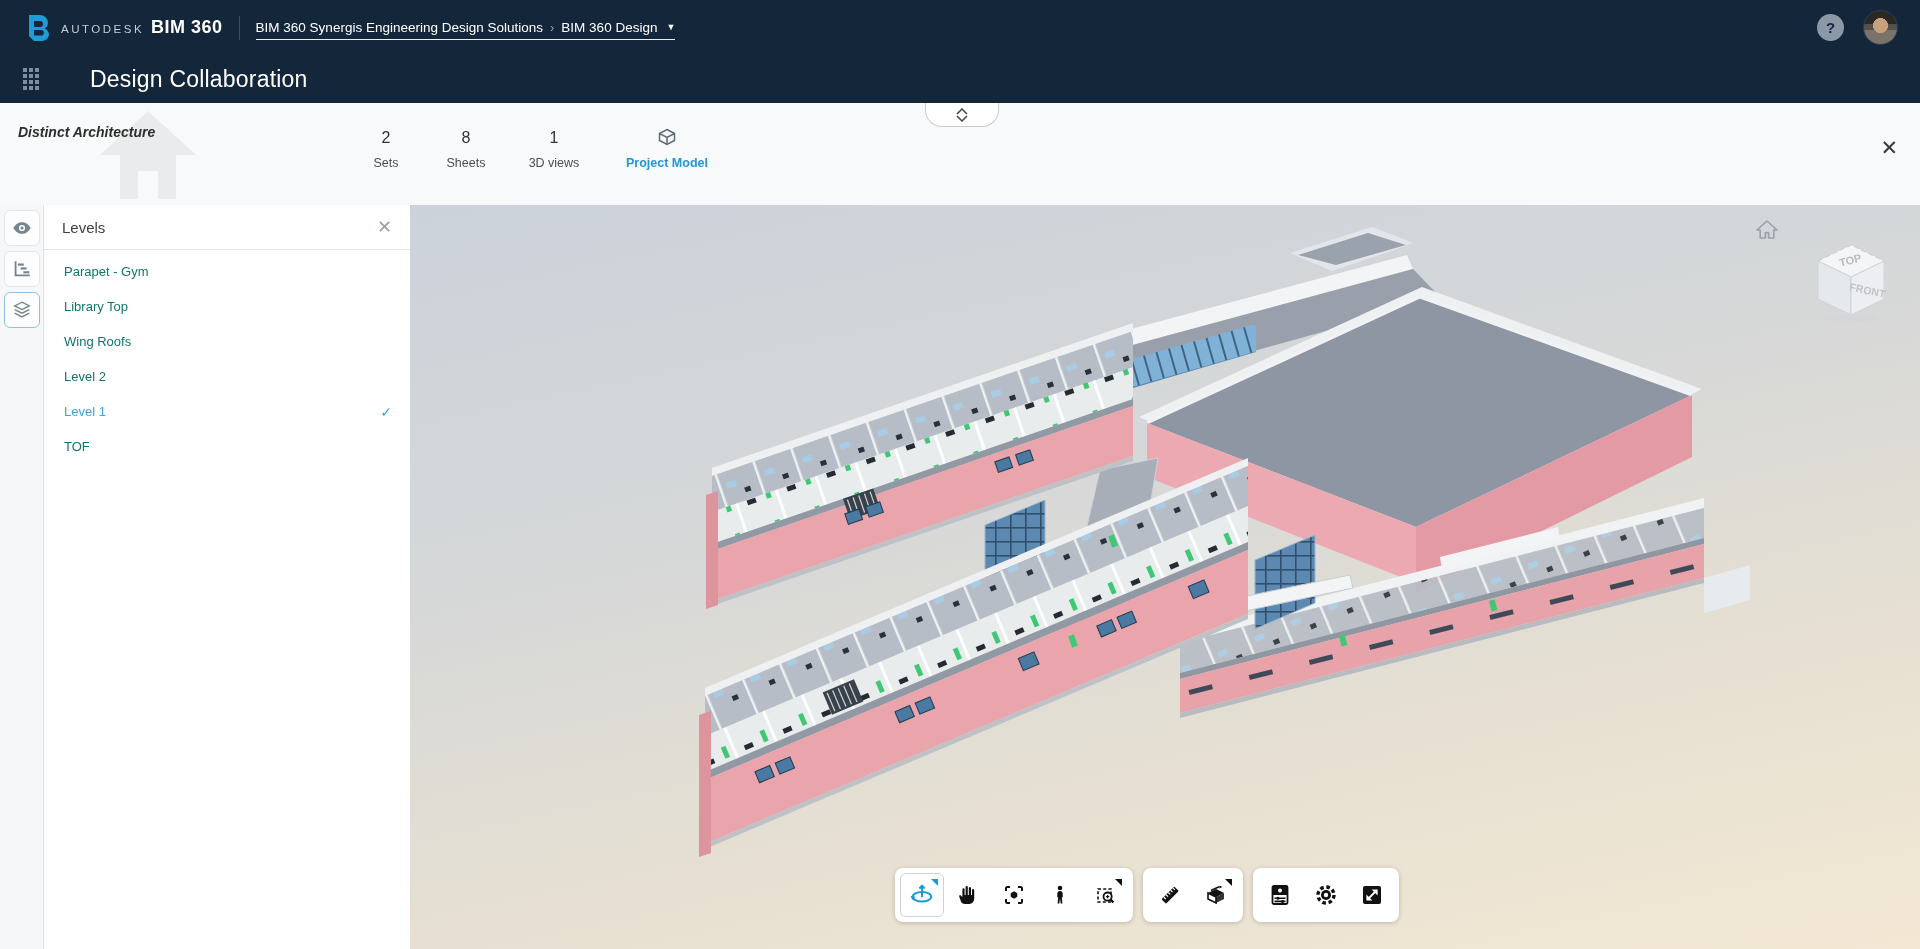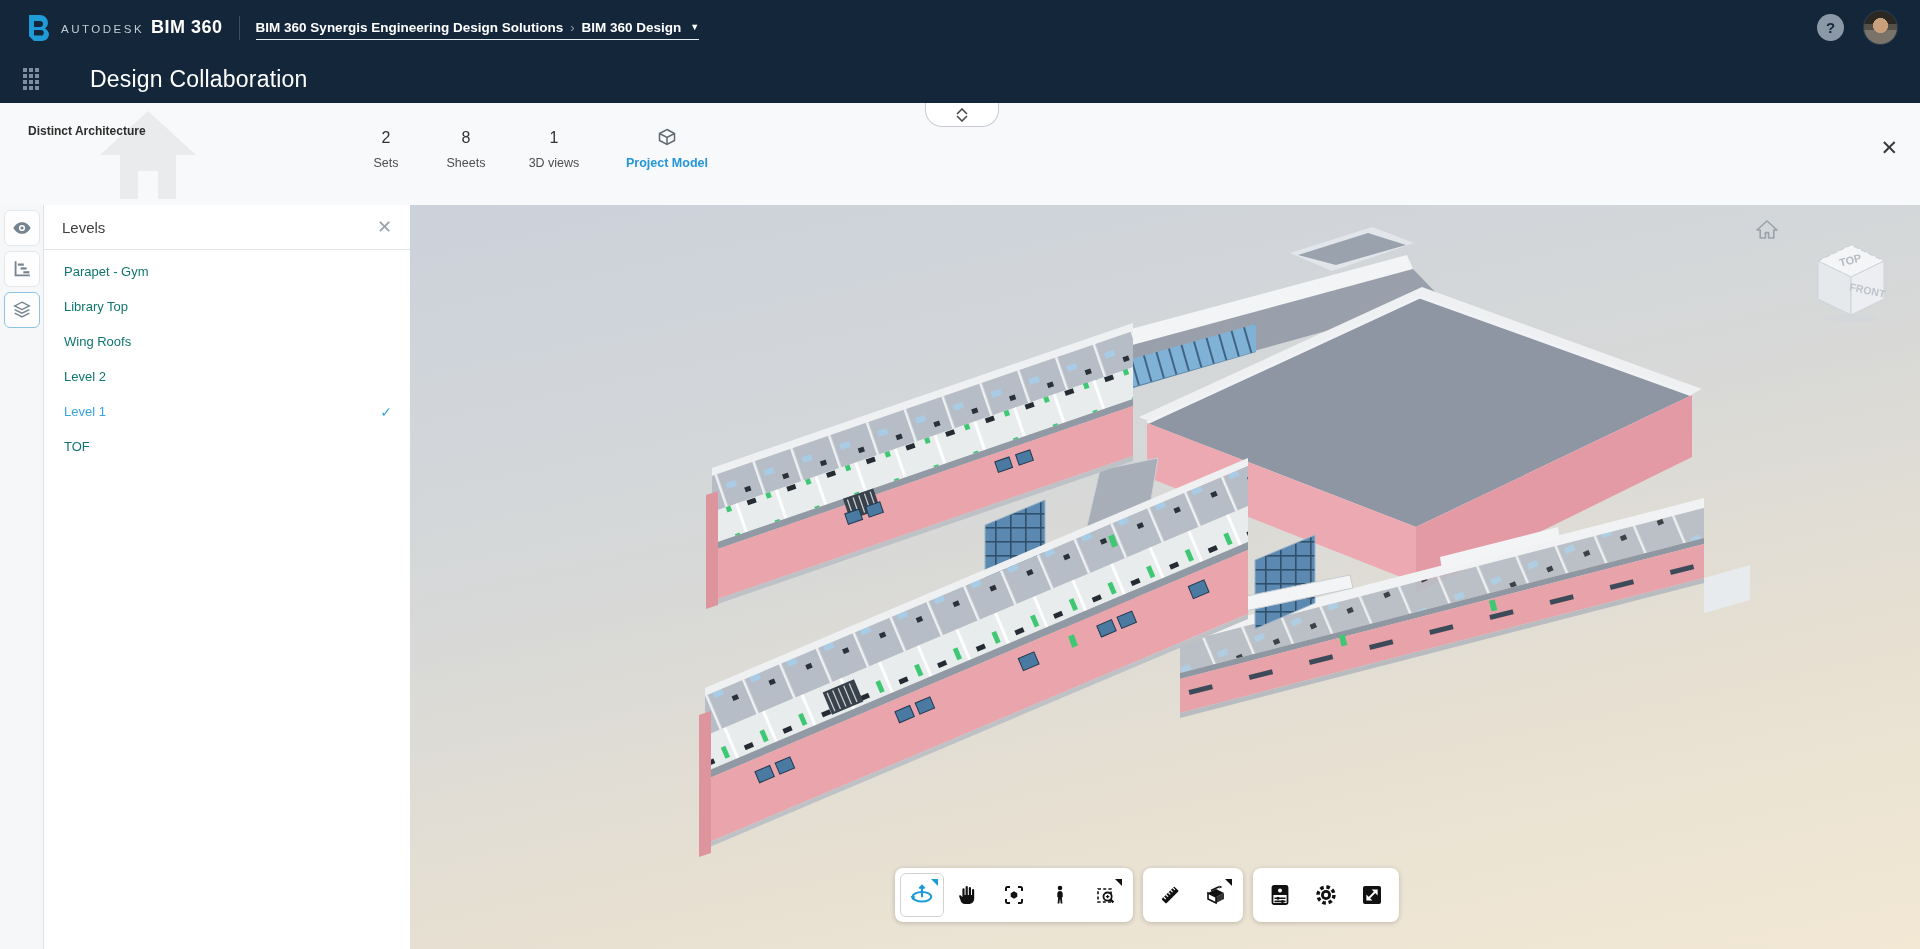--- a/index.html
+++ b/index.html
@@ -6,40 +6,40 @@
   html,body { width:1920px; height:949px; overflow:hidden; font-family:"Liberation Sans", sans-serif; background:#fff; }
 
   
   .topbar { height:55px; background:#14263a; display:flex; align-items:center; padding:0 22px 0 27px; }
   .logo-b { width:23px; height:27px; margin-right:11px; }
   .brand { display:flex; align-items:baseline; gap:7px; white-space:nowrap; }
   .brand .adsk { color:#c3ccd4; font-size:11.5px; letter-spacing:2.5px; font-weight:400; }
   .brand .prod { color:#ffffff; font-size:18px; font-weight:bold; letter-spacing:.5px; }
   .top-divider { width:1px; height:24px; background:#3b4e63; margin:0 16px; }
   .breadcrumb { display:flex; align-items:center; gap:7px; border-bottom:1px solid #e9eef3; padding-bottom:4px; margin-top:4px; }
-  .breadcrumb a { color:#fff; font-size:13.5px; font-weight:bold; text-decoration:none; }
+  .breadcrumb a { color:#fff; font-size:13.5px; font-weight:normal; text-decoration:none; }
   .breadcrumb .sep { color:#8fa0b1; font-size:13px; }
   .breadcrumb .caret { color:#fff; font-size:9px; margin-left:2px; }
   .top-spacer { flex:1; }
   .help-btn { width:27px; height:27px; border-radius:50%; background:#8b98a6; color:#14263a; font-size:15px; font-weight:bold;
               display:flex; align-items:center; justify-content:center; margin-right:19px; cursor:pointer; }
   .avatar { width:35px; height:35px; border-radius:50%; cursor:pointer; border:1px solid #2c3e52;
             background:
              radial-gradient(circle at 50% 44%, #c9a07c 0 30%, rgba(0,0,0,0) 31%),
              linear-gradient(180deg, #2b2824 0 38%, #55504a 39% 58%, #7a736a 59% 100%); }
 
   .appbar { height:48px; background:#14263a; display:flex; align-items:center; padding-left:23px;gap:36px; }
   .waffle { display:grid; grid-template-columns:repeat(3,4px); grid-template-rows:repeat(4,4px); gap:2px; margin-right:15px; cursor:pointer; }
   .waffle i { width:4px; height:4px; background:#7e8ea0; }
   .app-title { color:#fff; font-size:23px; font-weight:400; letter-spacing:.2px; }
 
   
   .subheader { height:102px; background:#f8f9fa; position:relative; }
   .house-mark { position:absolute; left:100px; top:8px; }
-  .sub-title { position:absolute; left:28px; top:21px; font-size:12px; font-weight:bold; color:#2d2d2d; }
+  .sub-title { position:absolute; left:18px; top:21px; font-size:14px; font-weight:bold; color:#2d2d2d;font-style:italic; }
   .stats { position:absolute; left:360px; top:24px; display:flex; align-items:flex-start; gap:26px; }
   .stat { text-align:center; cursor:pointer; }
   .stat .num { font-size:16px; color:#333; height:22px; line-height:22px; }
   .stat .lbl { font-size:12.5px; color:#4d4d4d; margin-top:7px; }
   .stat.pm .lbl { color:#2496d8; font-weight:bold; }
   .stat.pm .num { display:flex; justify-content:center; }
   .sub-close { position:absolute; right:22px; top:34px; font-size:21px; color:#3a3a3a; font-weight:300; cursor:pointer; line-height:1; }
   .handle { position:absolute; left:925px; top:0; width:74px; height:24px; background:#fff; border:1px solid #c8cbd0; border-top:none;
             border-radius:0 0 17px 17px; display:flex; flex-direction:column; align-items:center; justify-content:center; cursor:pointer; }
 

